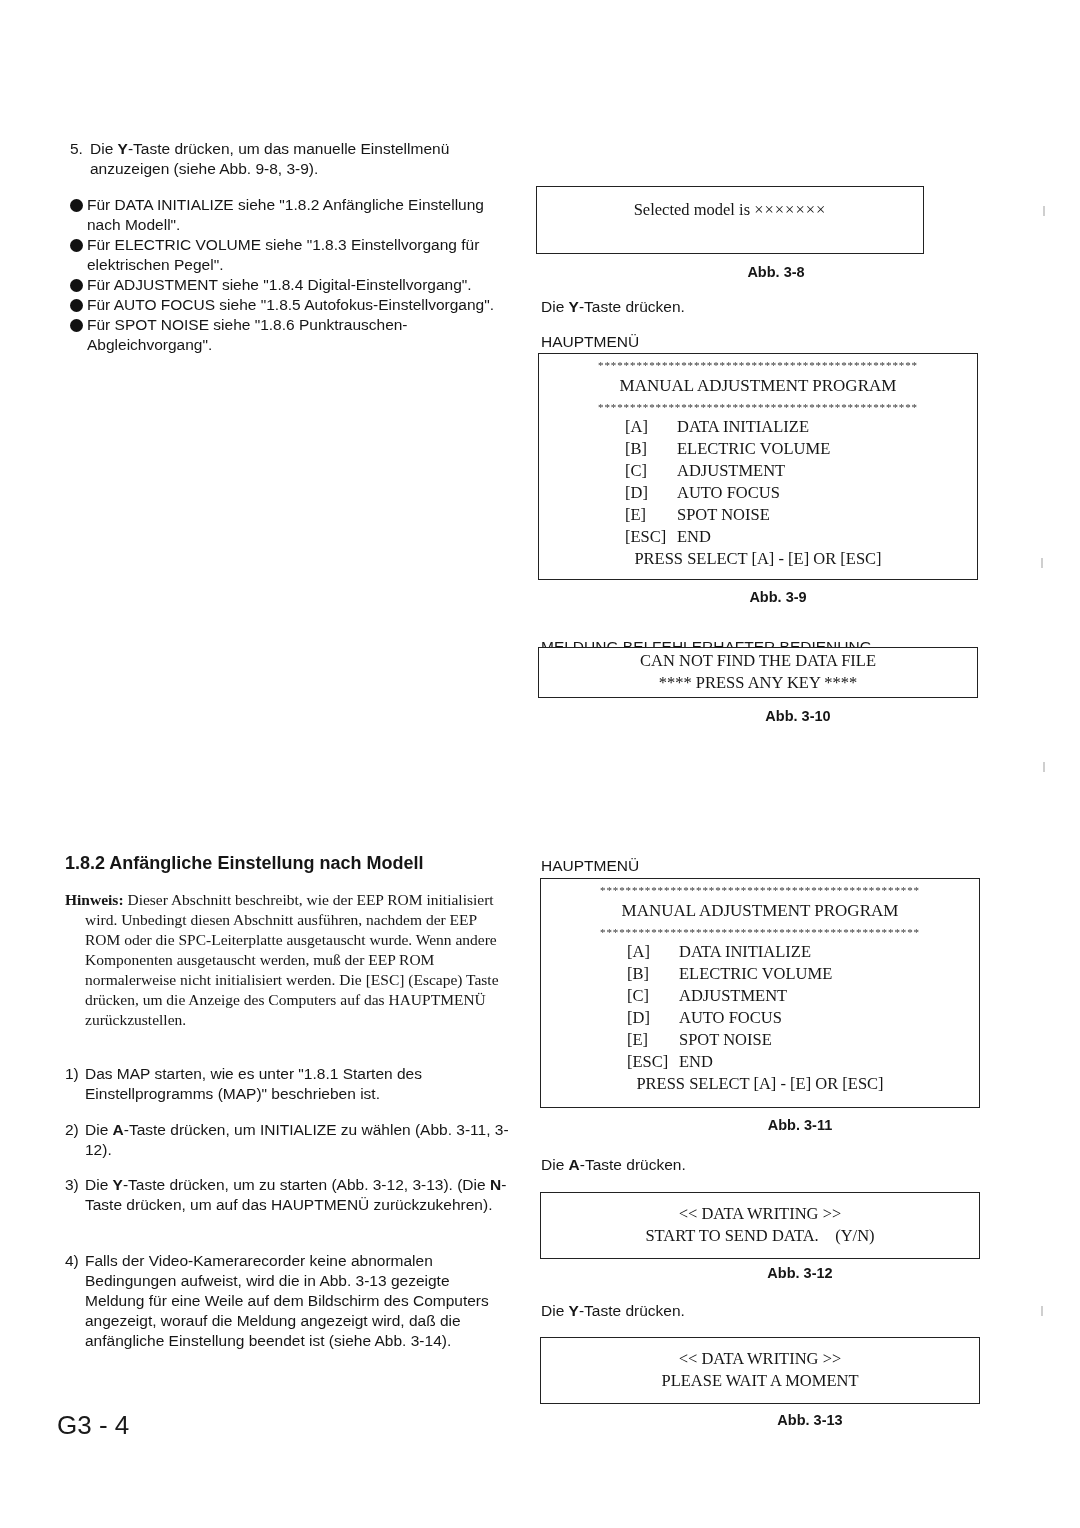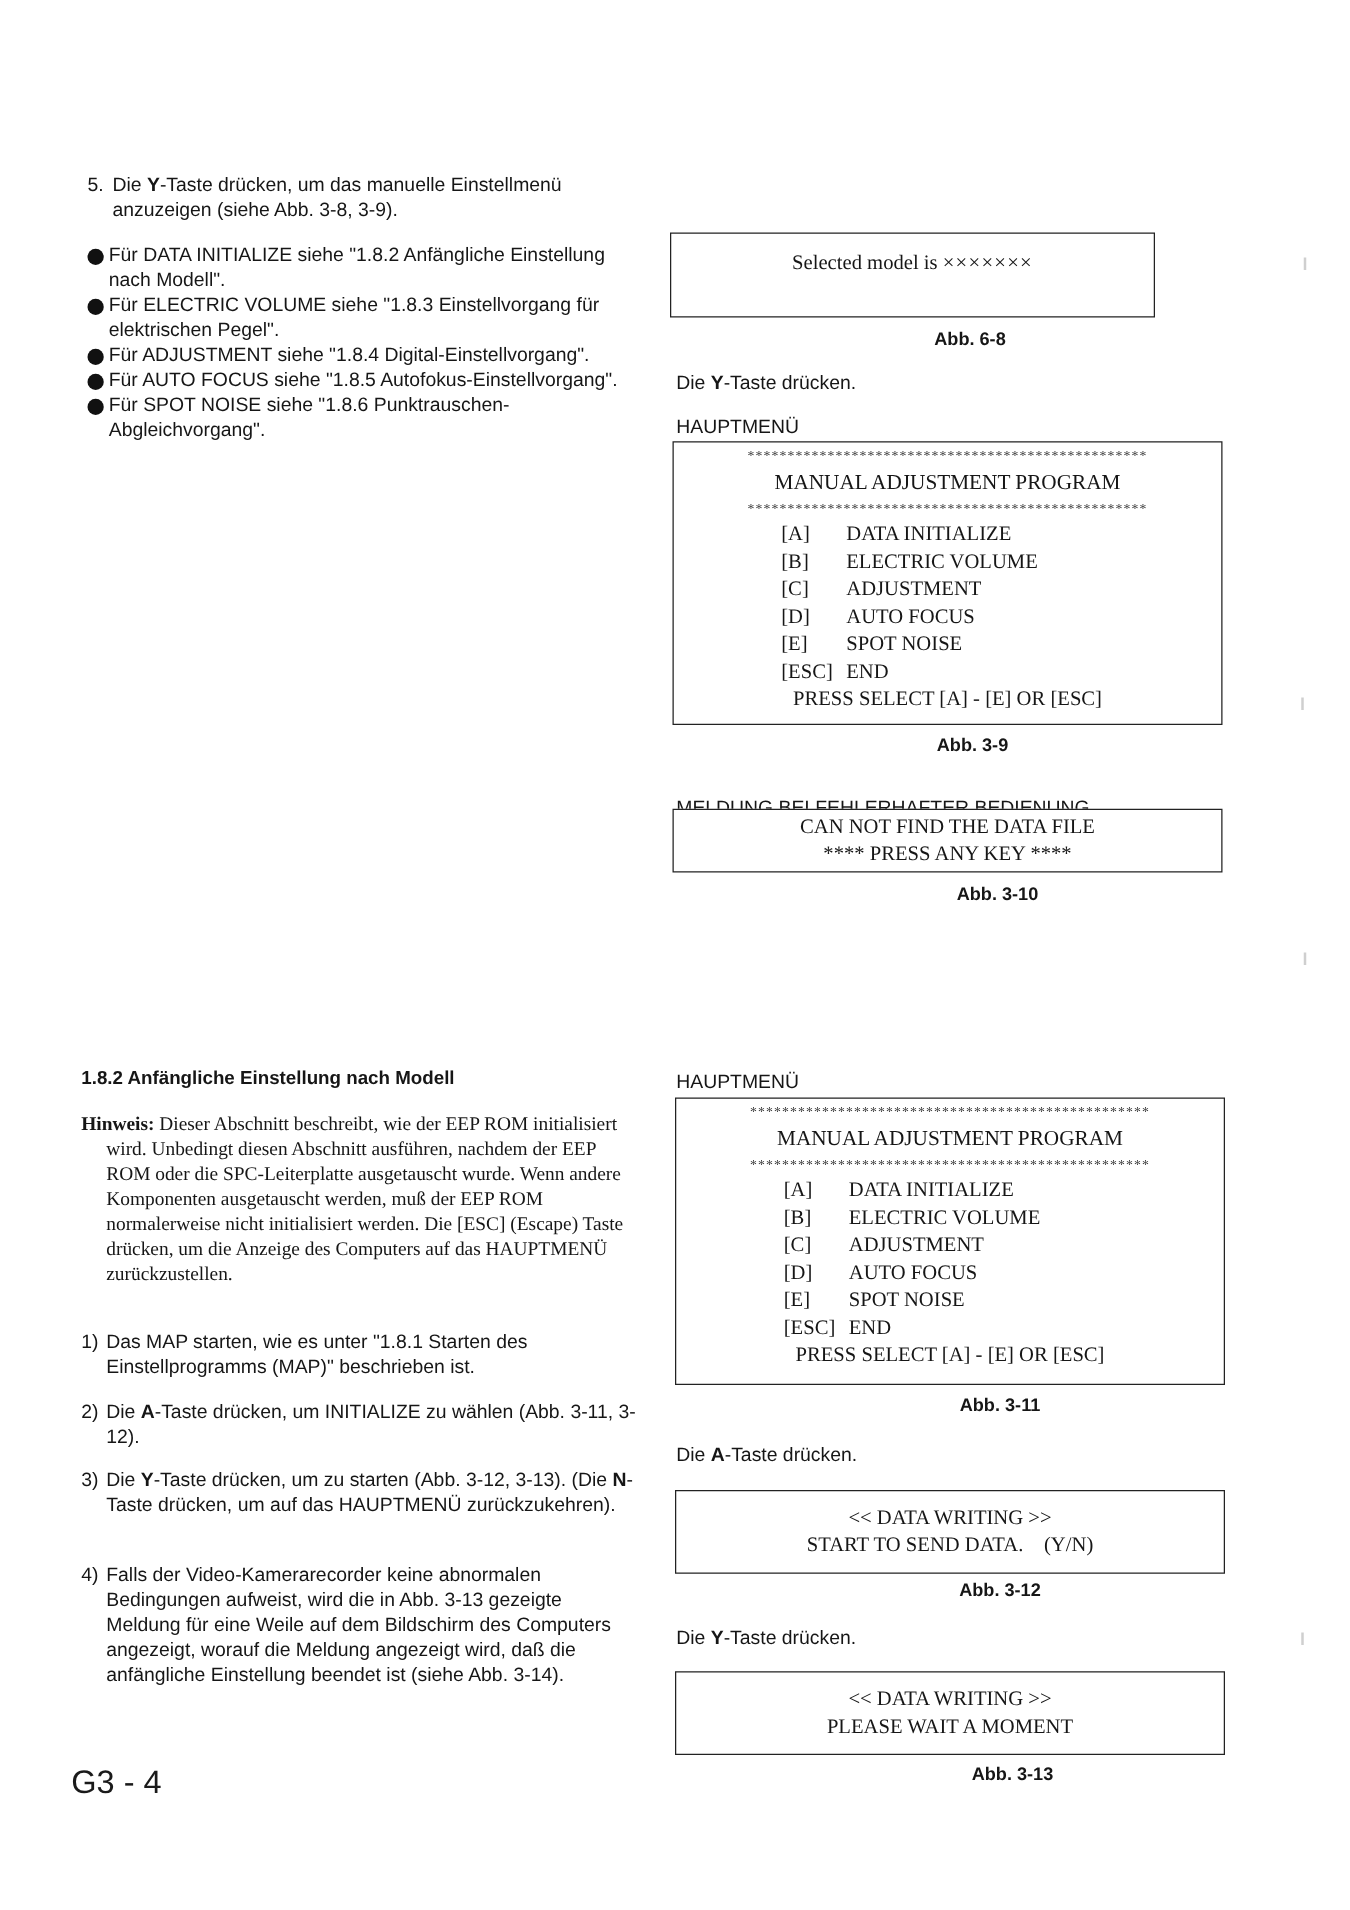--- a/index.html
+++ b/index.html
@@ -18,21 +18,21 @@
     .step5 .num { position: absolute; left: 0; top: 0; }
     .step5 .txt { padding-left: 20px; }
 
     .bullets { left: 70px; top: 195px; width: 440px; }
     .bullet { position: relative; padding-left: 17px; margin: 0; }
     .bullet .dot {
       position: absolute; left: 0; top: 4px; width: 13px; height: 13px;
       border-radius: 50%; background: #111;
     }
 
-    .sect-title { left: 65px; top: 853px; font-weight: bold; font-size: 15px; }
+    .sect-title { left: 65px; top: 853px; font-weight: bold; font-size: 18px; }
     .hinweis { left: 65px; top: 890px; width: 445px; font-family: Liberation Serif, serif; }
     .hinweis p { margin: 0; padding-left: 20px; text-indent: -20px; }
 
     .numlist { left: 65px; width: 445px; }
     .numlist .n { position: absolute; left: 0; top: 0; }
     .numlist .t { padding-left: 20px; }
 
     .pagenum { left: 57px; top: 1410px; font-size: 26px; font-family: "Liberation Sans", sans-serif; color: #1a1a1a; text-align: right; }
 
     
@@ -52,21 +52,21 @@
     .line { height: 22px; line-height: 22px; }
     .xmark { letter-spacing: 1px; }
 
     .specks { position: absolute; width: 2px; height: 10px; background: #cfcfcf; }
   </style>
 </head>
 <body>
 
 <div class="abs sans step5">
   <span class="num">5.</span>
-  <div class="txt"><span>Die </span><b>Y</b><span>-Taste drücken, um das manuelle Einstellmenü anzuzeigen (siehe Abb. 3-8, 3-9).</span></div>
+  <div class="txt"><span>Die </span><b>Y</b><span>-Taste drücken, um das manuelle Einstellmenü anzuzeigen (siehe Abb. 9-8, 3-9).</span></div>
 </div>
 
 <div class="abs sans bullets">
   <p class="bullet"><span class="dot"></span><span>Für DATA INITIALIZE siehe "1.8.2 Anfängliche Einstellung nach Modell".</span></p>
   <p class="bullet"><span class="dot"></span><span>Für ELECTRIC VOLUME siehe "1.8.3 Einstellvorgang für elektrischen Pegel".</span></p>
   <p class="bullet"><span class="dot"></span><span>Für ADJUSTMENT siehe "1.8.4 Digital-Einstellvorgang".</span></p>
   <p class="bullet"><span class="dot"></span><span>Für AUTO FOCUS siehe "1.8.5 Autofokus-Einstellvorgang".</span></p>
   <p class="bullet"><span class="dot"></span><span>Für SPOT NOISE siehe "1.8.6 Punktrauschen-Abgleichvorgang".</span></p>
 </div>
 
@@ -94,21 +94,21 @@
 <div class="abs sans numlist" style="top:1251px;">
   <span class="n">4)</span>
   <div class="t"><span>Falls der Video-Kamerarecorder keine abnormalen Bedingungen aufweist, wird die in Abb. 3-13 gezeigte Meldung für eine Weile auf dem Bildschirm des Computers angezeigt, worauf die Meldung angezeigt wird, daß die anfängliche Einstellung beendet ist (siehe Abb. 3-14).</span></div>
 </div>
 
 <div class="abs pagenum">G3 - 4</div>
 
 <div class="box serif" style="left:536px; top:186px; width:388px; height:68px; padding-top:12px;">
   <div class="line"><span>Selected model is </span><span class="xmark">×××××××</span></div>
 </div>
-<div class="caption sans" style="left:536px; top:262px; width:480px;">Abb. 6-8</div>
+<div class="caption sans" style="left:536px; top:262px; width:480px;">Abb. 3-8</div>
 
 <div class="label sans" style="left:541px; top:297px;"><span>Die </span><b>Y</b><span>-Taste drücken.</span></div>
 
 <div class="label sans" style="left:541px; top:332px;">HAUPTMENÜ</div>
 
 <div class="box serif" style="left:538px; top:353px; width:440px; height:227px; padding-top:0px;">
   <div class="stars" style="margin-top:2px; height:18px; line-height:18px;">**************************************************</div>
   <div class="menu-title" style="height:24px; line-height:24px;">MANUAL ADJUSTMENT PROGRAM</div>
   <div class="stars" style="height:18px; line-height:18px;">**************************************************</div>
   <div class="menu-items" style="margin-left:86px;">

